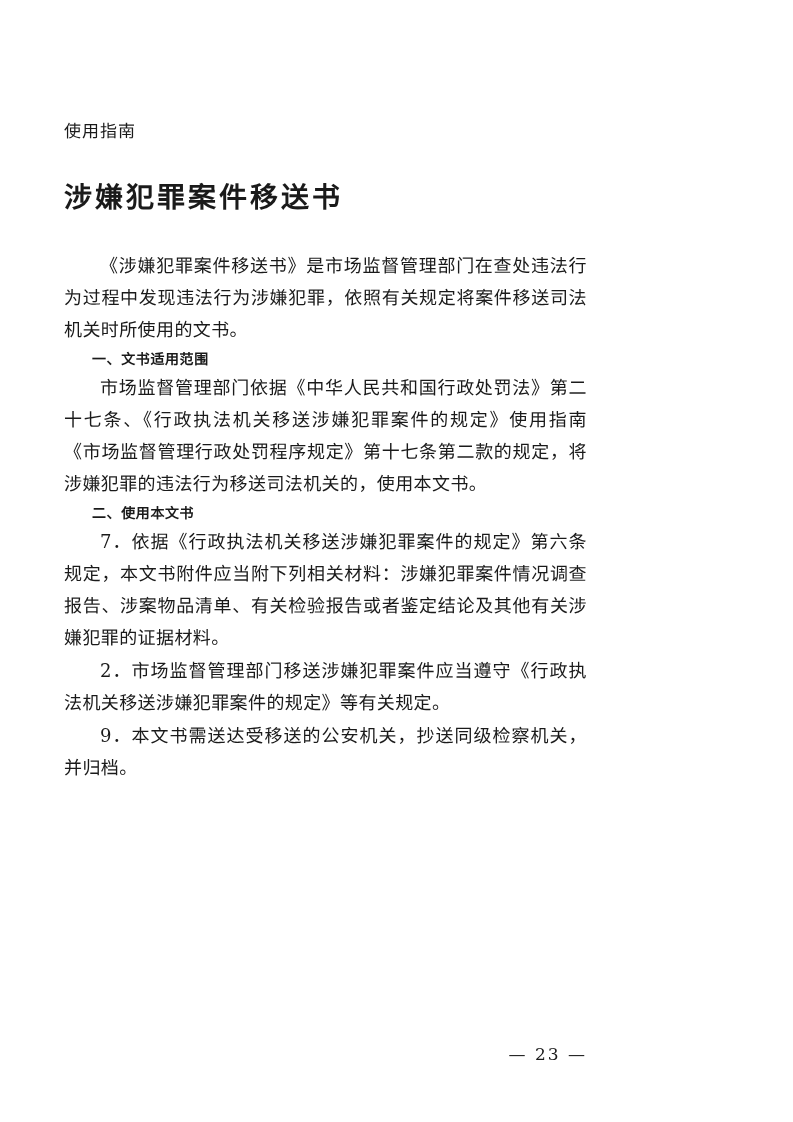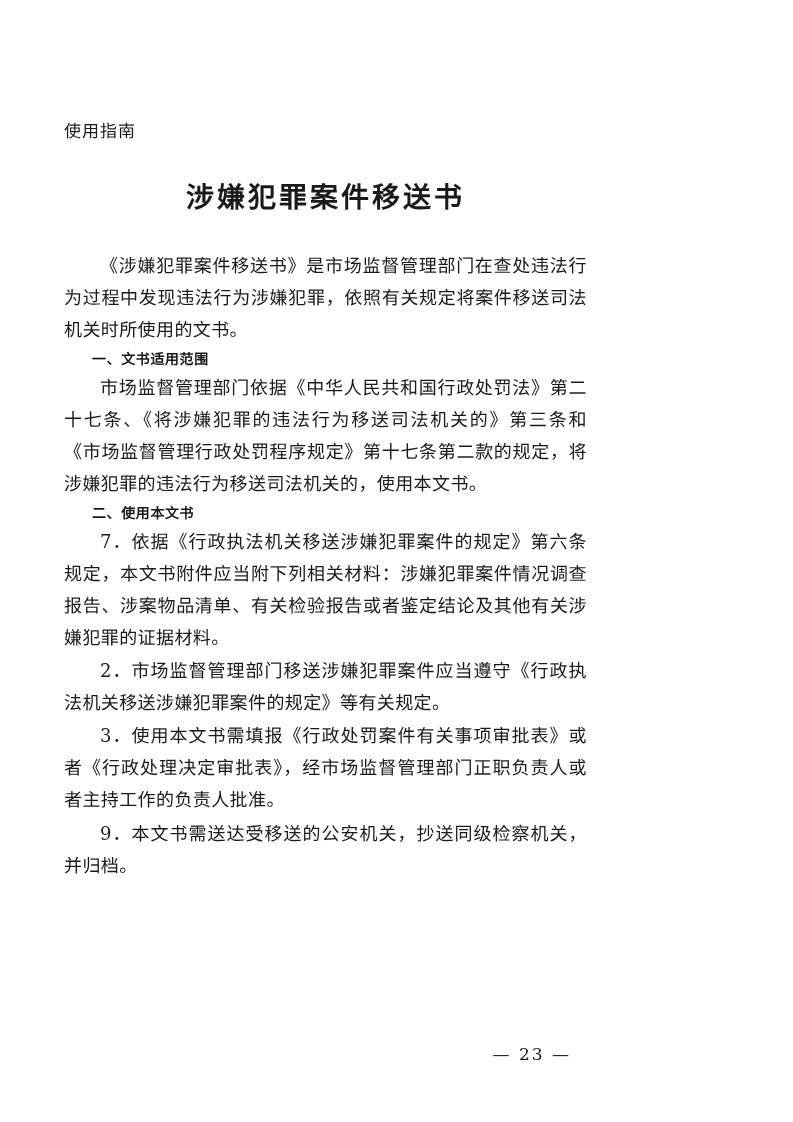--- a/index.html
+++ b/index.html
@@ -27,21 +27,21 @@
     margin-left: 13px;
   }
   .header-label {
     font-size: 17px;
     font-family: "DejaVu Serif", "Liberation Serif", serif;
     letter-spacing: 1px;
     margin: 0 0 36px 0;
     line-height: 1.4;
   }
   .doc-title {
-    text-align: center;
+    text-align: left;
     font-size: 28px;
     font-weight: bold;
     letter-spacing: 3px;
     margin: 0 0 34px 0;
     line-height: 1.3;
     font-family: Liberation Serif, serif;
   }
   .para {
     font-size: 18px;
     line-height: 1.78;
@@ -54,46 +54,45 @@
   .section-head {
     font-size: 14px;
     font-weight: bold;
     line-height: 1.78;
     margin: 0;
     text-indent: 2em;
     letter-spacing: 0.6px;
   }
   .footer {
     position: absolute;
-    right: 111px;
+    right: 95px;
     bottom: 58px;
     font-size: 17px;
     letter-spacing: 2px;
   }
 </style>
 </head>
 <body>
 
 <div class="page">
 
   <div class="header-label">使用指南</div>
 
   <h1 class="doc-title">涉嫌犯罪案件移送书</h1>
 
   <p class="para">《涉嫌犯罪案件移送书》是市场监督管理部门在查处违法行为过程中发现违法行为涉嫌犯罪，依照有关规定将案件移送司法机关时所使用的文书。</p>
 
   <h2 class="section-head">一、文书适用范围</h2>
 
-  <p class="para">市场监督管理部门依据《中华人民共和国行政处罚法》第二十七条、《将涉嫌犯罪的违法行为移送司法机关的》第三条和《市场监督管理行政处罚程序规定》第十七条第二款的规定，将涉嫌犯罪的违法行为移送司法机关的，使用本文书。</p>
+  <p class="para">市场监督管理部门依据《中华人民共和国行政处罚法》第二十七条、《行政执法机关移送涉嫌犯罪案件的规定》使用指南《市场监督管理行政处罚程序规定》第十七条第二款的规定，将涉嫌犯罪的违法行为移送司法机关的，使用本文书。</p>
 
   <h2 class="section-head">二、使用本文书</h2>
 
   <p class="para">7．依据《行政执法机关移送涉嫌犯罪案件的规定》第六条规定，本文书附件应当附下列相关材料：涉嫌犯罪案件情况调查报告、涉案物品清单、有关检验报告或者鉴定结论及其他有关涉嫌犯罪的证据材料。</p>
 
   <p class="para">2．市场监督管理部门移送涉嫌犯罪案件应当遵守《行政执法机关移送涉嫌犯罪案件的规定》等有关规定。</p>
 
-  <p class="para">3．使用本文书需填报《行政处罚案件有关事项审批表》或者《行政处理决定审批表》，经市场监督管理部门正职负责人或者主持工作的负责人批准。</p>
 
   <p class="para">9．本文书需送达受移送的公安机关，抄送同级检察机关，并归档。</p>
 
   <div class="footer">— 23 —</div>
 
 </div>
 
 </body></html>

